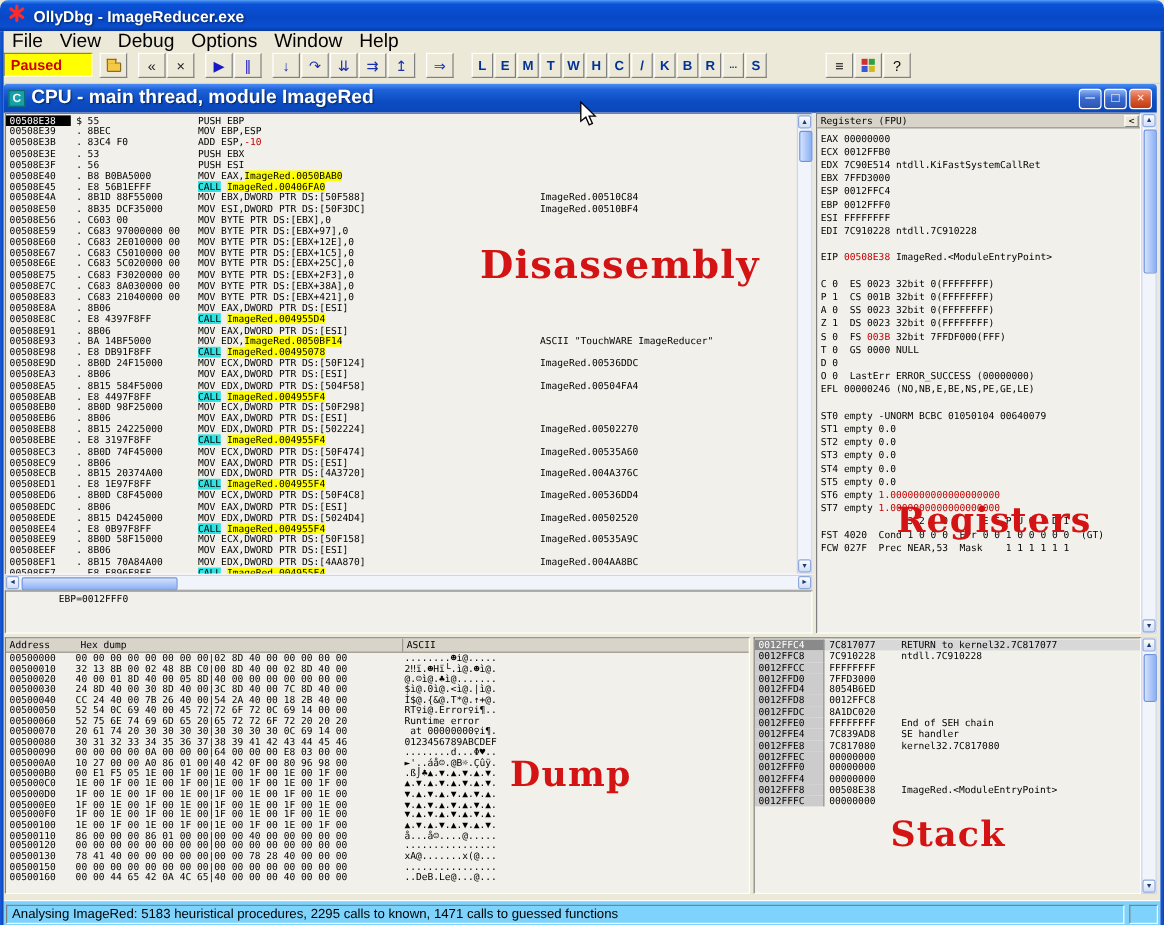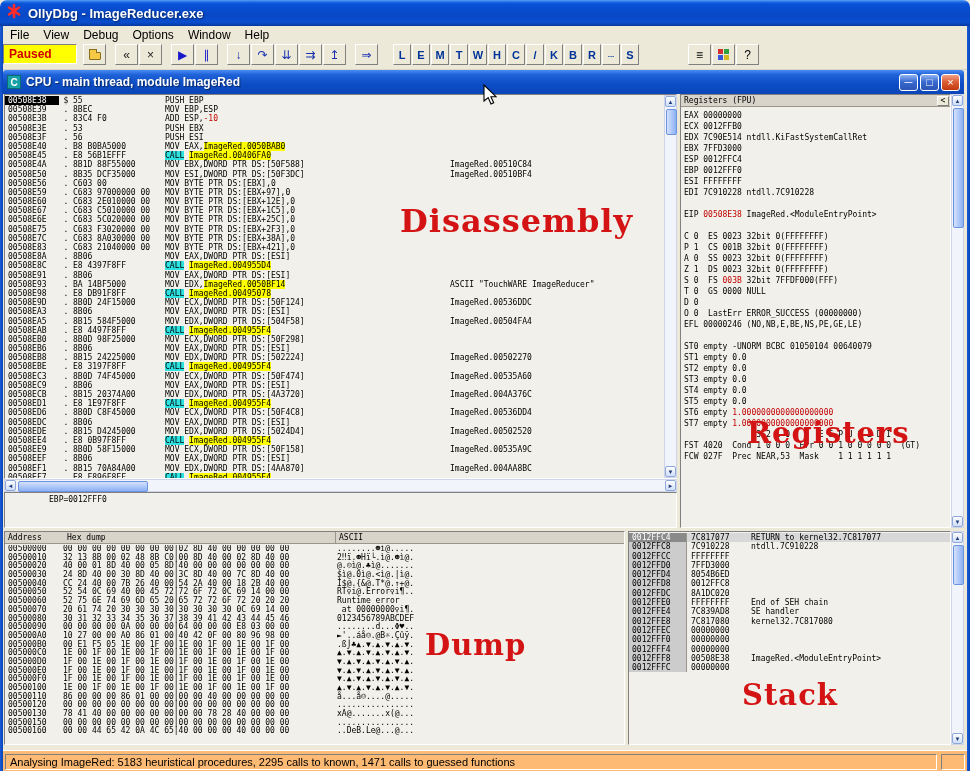--- a/index.html
+++ b/index.html
@@ -6,21 +6,21 @@
 html,body{background:#555;}
 .screen{position:relative;width:970px;height:771px;background:#ECE9D8;overflow:hidden;
   font-family:"Liberation Sans",sans-serif;color:#000;}
 
 .titlebar{position:absolute;left:0;top:0;width:100%;height:26px;border-radius:7px 7px 0 0;
   background:linear-gradient(180deg,#5aa1f8 0%,#2a76e8 6%,#0a52d8 14%,#0848c6 55%,#0a4ecf 85%,#06389e 100%);
   display:flex;align-items:center;padding:0 6px;}
 .title-text{color:#fff;font-weight:bold;font-size:13px;margin-left:6px;text-shadow:1px 1px 2px rgba(0,0,0,.55);}
 .border-l,.border-r{position:absolute;top:26px;bottom:0;width:3px;background:linear-gradient(90deg,#1a5ad8,#0a46b8);z-index:40;}
 .border-l{left:0;}.border-r{right:0;}
-.menubar{position:absolute;left:3px;right:3px;top:26px;height:18px;background:#ECE9D8;display:flex;align-items:center;font-size:12px;}
+.menubar{position:absolute;left:3px;right:3px;top:26px;height:18px;background:#ECE9D8;display:flex;align-items:center;font-size:16px;}
 .menu-item{padding:1px 7px;cursor:default;}
 .toolbar{position:absolute;left:3px;right:3px;top:44px;height:26px;background:#ECE9D8;display:flex;align-items:flex-start;border-bottom:1px solid #d8d4c8;}
 .paused{width:74px;height:20px;background:#FFFF00;color:#D00000;font-weight:bold;font-size:12px;
   border:1px solid;border-color:#808080 #fff #fff #808080;padding:2px 5px;margin-right:6px;}
 .tb-group{display:flex;align-items:center;}
 #tb-letters{margin-left:14px;}
 #tb-right{margin-left:40px;}
 .tbtn{width:23px;height:21px;margin-right:1px;background:#ECE9D8;border:1px solid;border-color:#fff #808080 #808080 #fff;
   display:flex;align-items:center;justify-content:center;font-size:12px;cursor:default;}
 .tbtn .glyph{font-size:12px;line-height:1;}
@@ -29,21 +29,21 @@
 .folder::before{content:'';position:absolute;left:-1px;top:-4px;width:6px;height:3px;background:#f5c945;border:1px solid #8a6d1c;border-bottom:none;}
 .cgrid{width:11px;height:11px;display:grid;grid-template-columns:1fr 1fr;grid-template-rows:1fr 1fr;gap:1px;}
 .cgrid span{display:block;}
 
 .cpu-body{position:absolute;left:3px;top:94px;width:961px;height:656px;background:#ECE9D8;}
 .cpu-titlebar{position:absolute;left:3px;top:70px;width:961px;height:24px;
   background:linear-gradient(180deg,#4a8cf4 0%,#1f62d8 20%,#0c4cc4 60%,#0a46b8 100%);
   display:flex;align-items:center;padding:0 4px;border-radius:3px 3px 0 0;}
 .cpu-icon{width:14px;height:14px;background:#18A0A8;color:#fff;font-size:10px;font-weight:bold;
   display:flex;align-items:center;justify-content:center;border:1px solid #0c6b70;}
-.cpu-title{color:#fff;font-weight:bold;font-size:12px;margin-left:5px;text-shadow:1px 1px 1px rgba(0,0,0,.5);flex:1;}
+.cpu-title{color:#fff;font-weight:bold;font-size:16px;margin-left:5px;text-shadow:1px 1px 1px rgba(0,0,0,.5);flex:1;}
 .winbtns{display:flex;gap:2px;}
 .wbtn{width:19px;height:17px;border:1px solid #fff;border-radius:3px;color:#fff;font-size:11px;line-height:15px;text-align:center;
   background:linear-gradient(180deg,#8fb4f2,#3a6ad0 45%,#2c55b4);cursor:default;}
 .wbtn.close{background:linear-gradient(180deg,#f0a088,#dd5f37 45%,#c23a10);}
 
 .pane{position:absolute;background:#F1F0EA;border:1px solid;border-color:#808080 #fff #fff #808080;overflow:hidden;}
 .mono{font-family:"DejaVu Sans Mono",monospace;font-size:8px;white-space:pre;padding-left:40px;}
 .disasm{left:4px;top:94px;width:673px;height:385px;}
 #disasm-rows{position:absolute;left:0;top:1px;right:13px;bottom:0;overflow:hidden;}
 .drow{position:relative;height:9.2px;font-family:"DejaVu Sans Mono",monospace;font-size:8px;line-height:9.2px;white-space:pre;}
@@ -85,21 +85,21 @@
 .ha{display:inline-block;width:58px;padding-left:3px;}
 .hs{position:absolute;left:332px;top:0;}
 .stack{left:628px;top:531px;width:323px;height:214px;}
 #stack-rows{position:absolute;left:0;top:1px;right:0;bottom:0;}
 .srow{position:relative;height:9.3px;font-family:"DejaVu Sans Mono",monospace;font-size:8px;line-height:9.3px;white-space:pre;}
 .srow.ssel{background:#d8d8d8;}
 .sa{display:inline-block;width:58px;padding-left:3px;background:#cccccc;border-right:1px solid #9a968c;}
 .sa.sasel{background:#8a8a8a;color:#fff;}
 .sv{display:inline-block;width:64px;padding-left:4px;}
 
-.statusbar{position:absolute;left:3px;right:3px;bottom:0;height:21px;background:#fdba74;border-top:1px solid #fff;}
+.statusbar{position:absolute;left:3px;right:3px;bottom:0;height:21px;background:#7dd3fc;border-top:1px solid #fff;}
 .status-cell{position:absolute;left:2px;top:3px;right:30px;height:16px;border:1px solid;border-color:#808080 #fff #fff #808080;
   font-size:11px;padding:1px 4px;white-space:nowrap;overflow:hidden;}
 .status-grip{position:absolute;right:2px;top:3px;width:24px;height:16px;border:1px solid;border-color:#808080 #fff #fff #808080;}
 
 .annot{position:absolute;color:#D41414;font-family:"DejaVu Serif",serif;font-weight:bold;letter-spacing:1px;z-index:50;}
 .annot.big{font-size:32px;}
 .annot.med{font-size:29px;}
 .cursor{position:absolute;z-index:60;}
 </style>
 </head>

